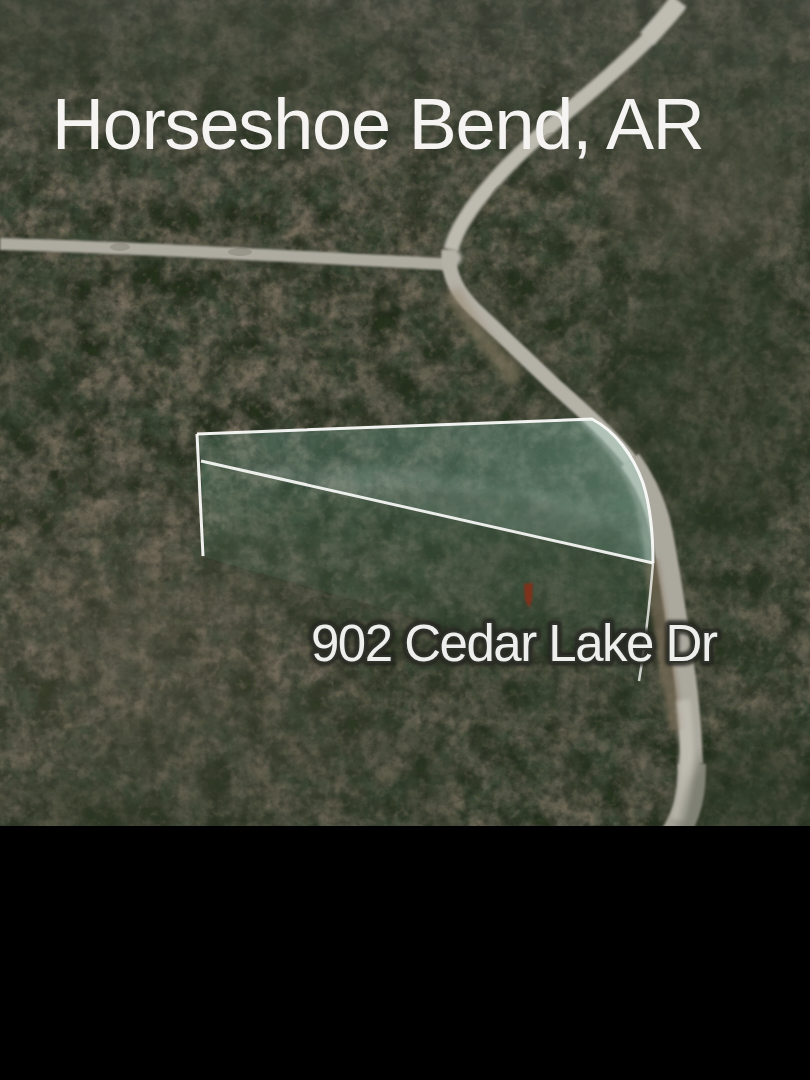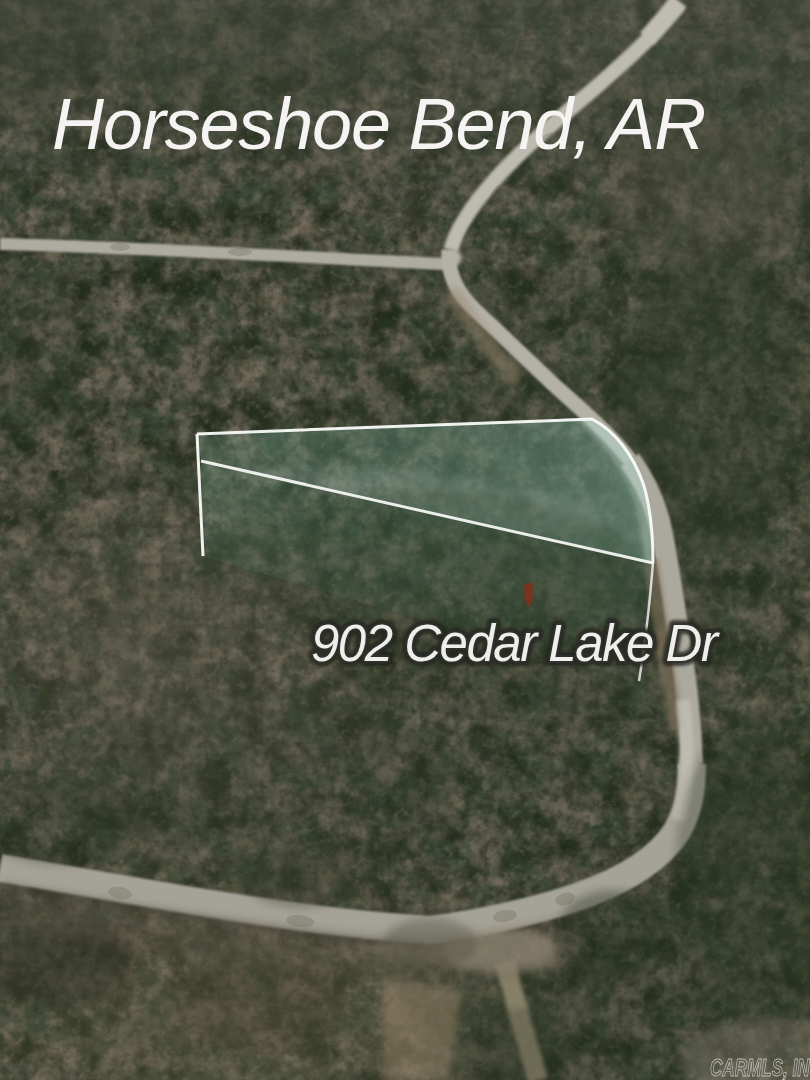--- a/index.html
+++ b/index.html
@@ -1,16 +1,16 @@
 <!DOCTYPE html>
 <html><head>
 <meta charset="utf-8">
 <style>
   html,body{margin:0;padding:0;background:#000;}
-  #page{position:relative;width:810px;height:1080px;overflow:hidden;font-family:"Liberation Sans",sans-serif;font-style:italic;}
+  #page{position:relative;width:810px;height:826px;overflow:hidden;font-family:"Liberation Sans",sans-serif;}
   svg{display:block;}
 </style>
 </head>
 <body>
 <div id="page">
 <svg width="810" height="1080" viewBox="0 0 810 1080">
 <defs>
   <filter id="fGreen" x="0" y="0" width="810" height="1080" filterUnits="userSpaceOnUse">
     <feTurbulence type="fractalNoise" baseFrequency="0.022" numOctaves="4" seed="11" result="n"></feTurbulence>
     <feColorMatrix in="n" type="matrix" values="0 0 0 0 0  0 0 0 0 0  0 0 0 0 0  3.2 0 0 0 -1.0" result="m"></feColorMatrix>

